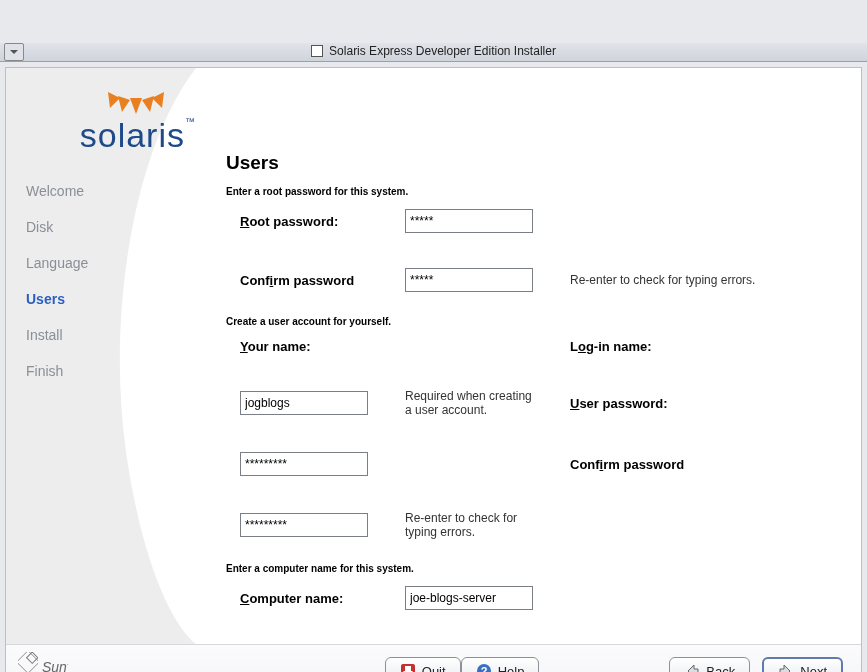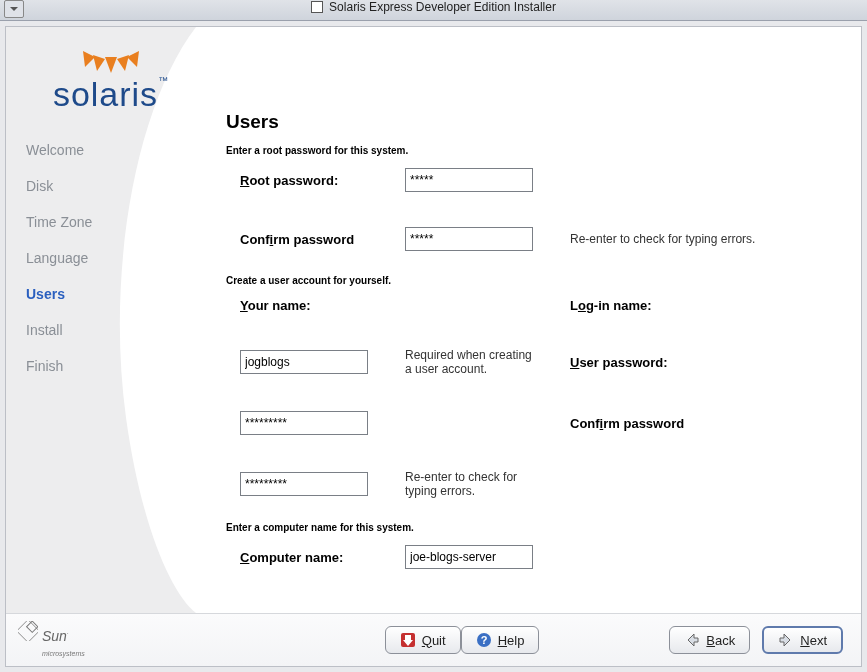--- a/index.html
+++ b/index.html
@@ -18,22 +18,23 @@
     height: 672px;
     background: #e8e9ec;
     display: flex;
     flex-direction: column;
   }
   .titlebar {
     height: 20px;
     background: linear-gradient(to bottom, #e0e3e8, #cfd4dc);
     border-bottom: 1px solid #9aa0ac;
     display: flex;
-    align-items: flex-start;
-    position: relative;
+    align-items: center;
+    position: relative;
+    margin-top: 43px;
   }
   .titlebar .sysmenu {
     width: 18px;
     height: 16px;
     margin-left: 4px;
     background: #dfe2e8;
     border: 1px solid #888;
     border-radius: 2px;
     display: flex;
     align-items: center;
@@ -92,21 +93,21 @@
   .sidebar {
     width: 190px;
     position: relative;
     z-index: 1;
     padding: 12px 0 0 20px;
     box-sizing: border-box;
   }
   .logo {
     display: flex;
     flex-direction: column;
-    align-items: center;
+    align-items: flex-end;
     margin-bottom: 18px;
   }
   .logo-text {
     font-size: 34px;
     color: #1e4a8a;
     letter-spacing: 1px;
     font-weight: 400;
   }
   .logo-text .tm { font-size: 10px; vertical-align: top; color:#1e4a8a;}
   .nav { margin-top: 4px; }
@@ -259,21 +260,20 @@
                 <path d="M74 32 L78 16 L66 20 Z"></path>
                 <path d="M34 28 L32 12 L44 18 Z"></path>
                 <path d="M86 28 L88 12 L76 18 Z"></path>
               </g>
             </svg>
             <span class="logo-text"><span>solaris</span><span class="tm">™</span></span>
           </div>
           <div class="nav">
             <div class="nav-item">Welcome</div>
             <div class="nav-item">Disk</div>
-            <div class="nav-item">Time Zone</div>
             <div class="nav-item">Language</div>
             <div class="nav-item active">Users</div>
             <div class="nav-item">Install</div>
             <div class="nav-item">Finish</div>
           </div>
         </div>
 
         <div class="main">
           <h2 class="page-title">Users</h2>
 

